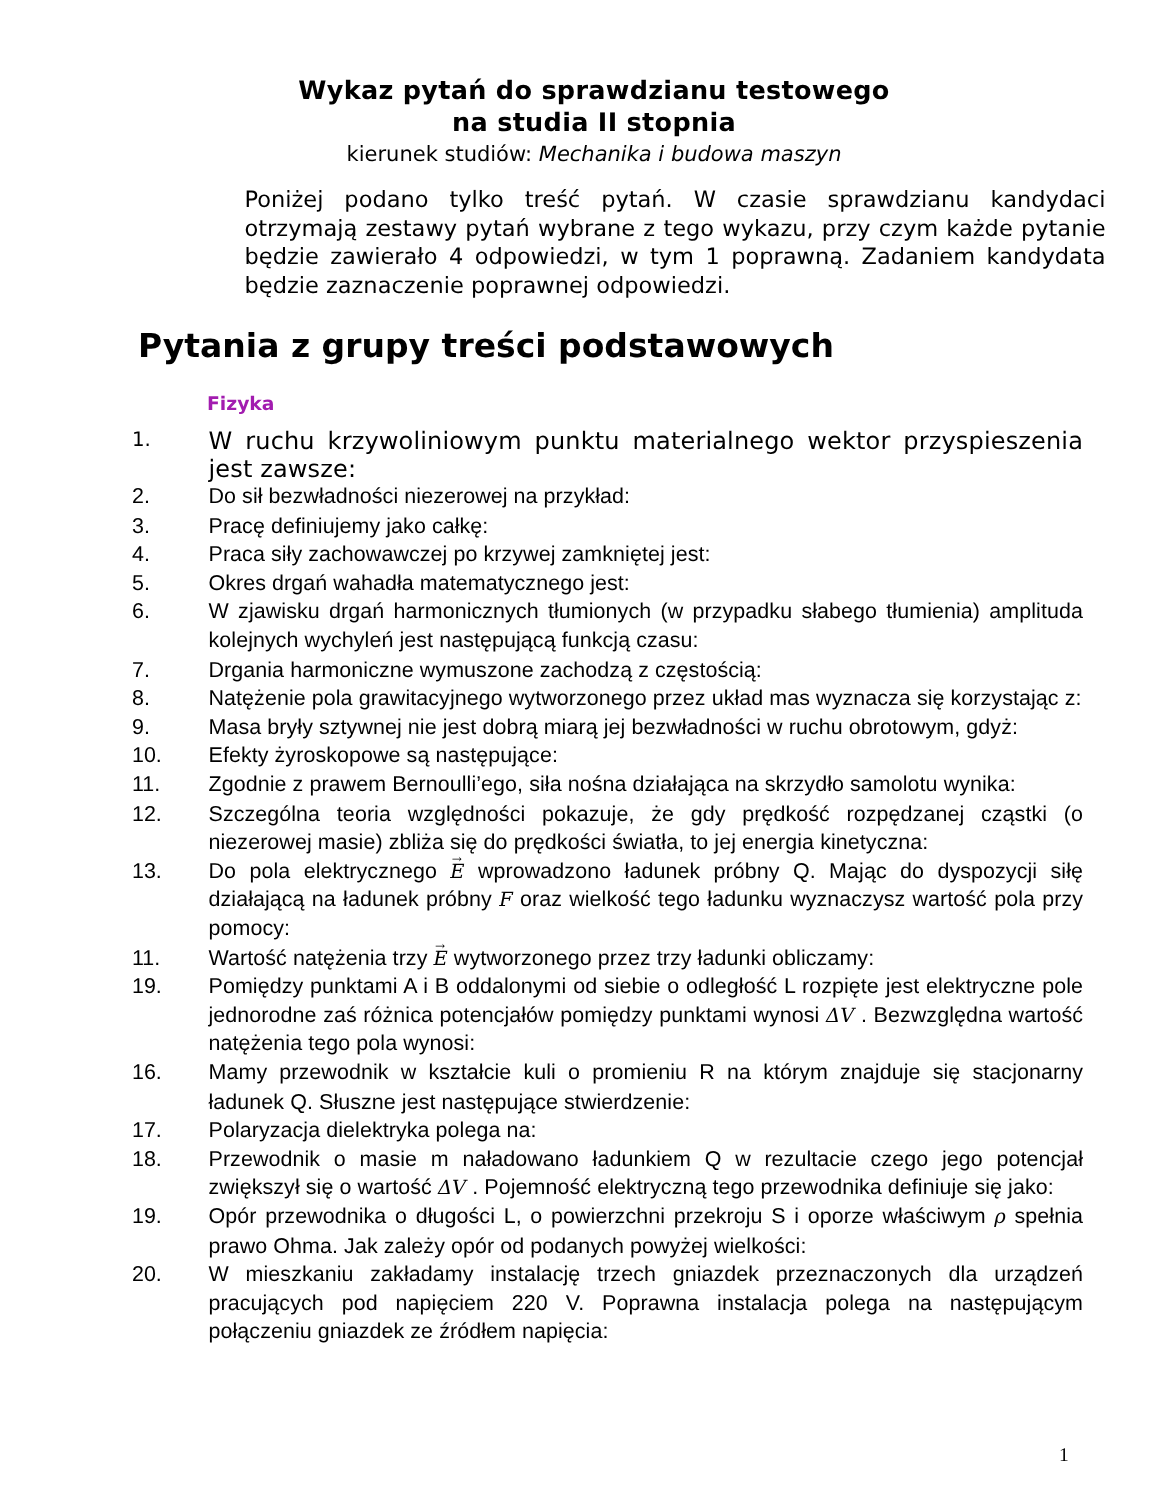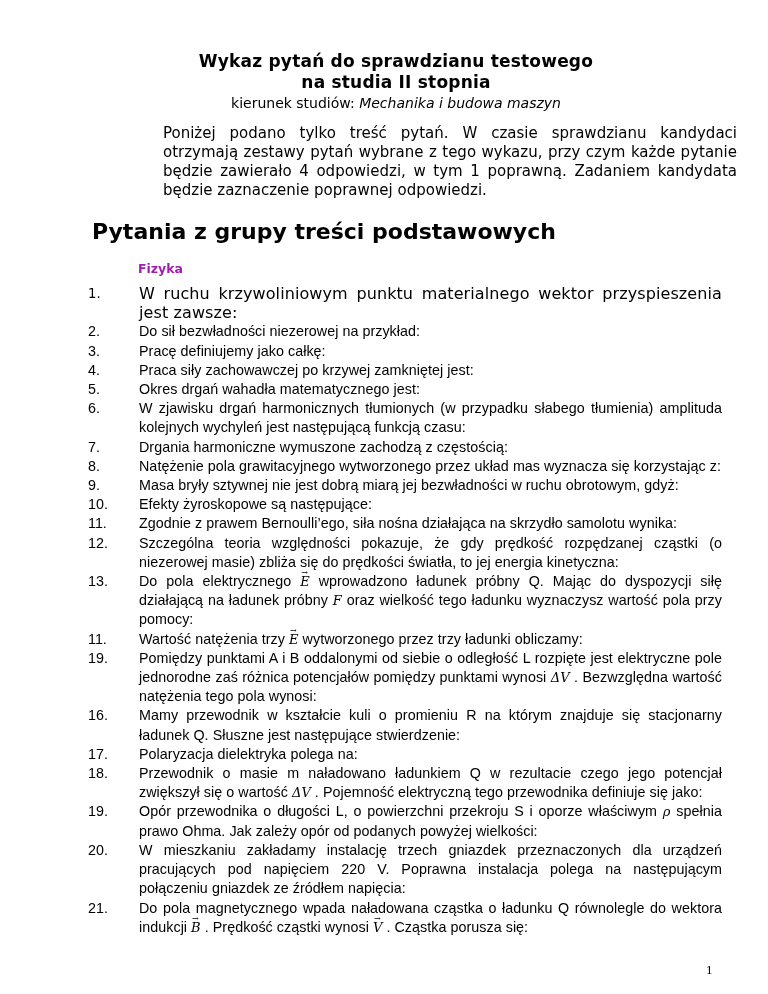--- a/index.html
+++ b/index.html
@@ -222,20 +222,16 @@
         <span class="text"><span>Przewodnik o masie m naładowano ładunkiem Q w rezultacie czego jego potencjał zwiększył się o wartość </span><span class="math">ΔV</span><span> . Pojemność elektryczną tego przewodnika definiuje się jako:</span></span>
       </li>
     <li class="q tahoma">
         <span class="num">19.</span>
         <span class="text"><span>Opór przewodnika o długości L, o powierzchni przekroju S i oporze właściwym </span><span class="math">ρ</span><span> spełnia prawo Ohma. Jak zależy opór od podanych powyżej wielkości:</span></span>
       </li>
     <li class="q tahoma">
         <span class="num">20.</span>
         <span class="text">W mieszkaniu zakładamy instalację trzech gniazdek przeznaczonych dla urządzeń pracujących pod napięciem 220 V. Poprawna instalacja polega na następującym połączeniu gniazdek ze źródłem napięcia:</span>
       </li>
-    <li class="q tahoma">
-        <span class="num">21.</span>
-        <span class="text"><span>Do pola magnetycznego wpada naładowana cząstka o ładunku Q równolegle do wektora indukcji </span><span class="math vec">B</span><span> . Prędkość cząstki wynosi </span><span class="math vec">V</span><span> . Cząstka porusza się:</span></span>
-      </li>
   </ol>
 
   <div class="page-number">1</div>
 </div>
 
 </body></html>

